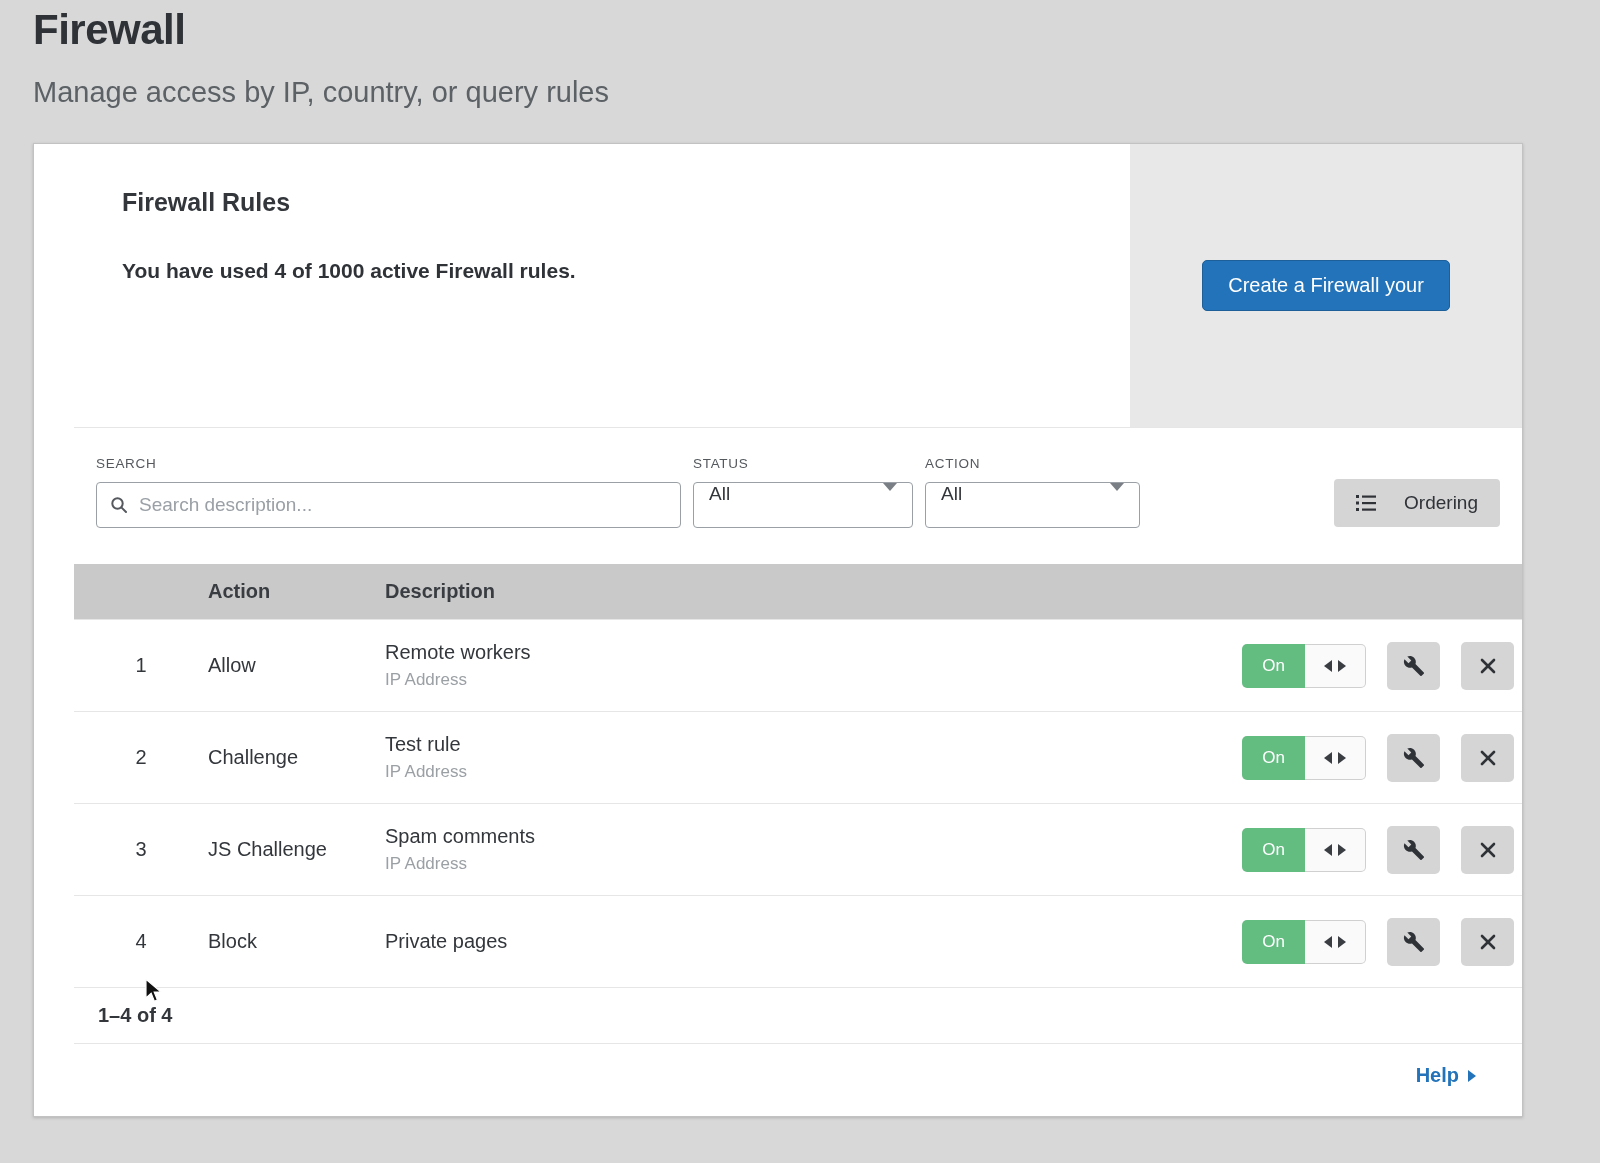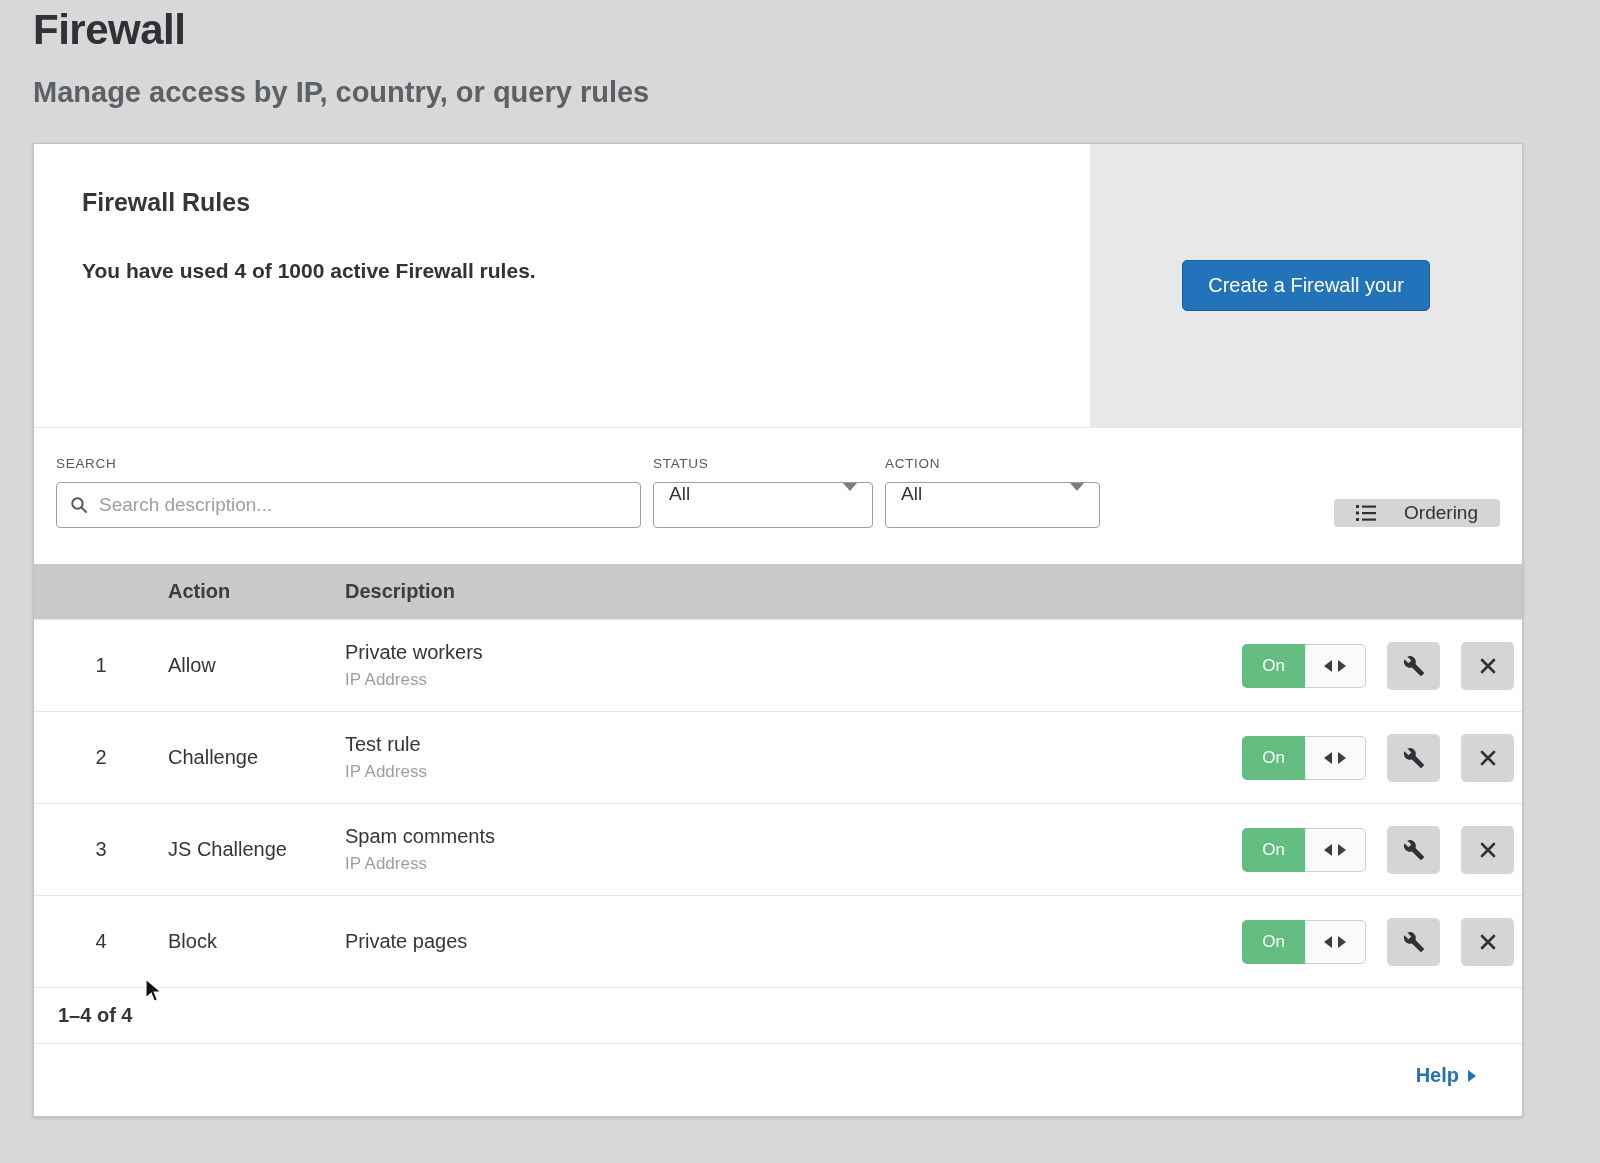--- a/index.html
+++ b/index.html
@@ -7,26 +7,26 @@
   body {
     width:1600px; height:1163px; position:relative; overflow:hidden;
     background: var(--page-bg, #d8d8d8);
     font-family:"Liberation Sans", sans-serif;
     color:#33373c;
   }
 
   
   .page-header { position:absolute; left:33px; top:6px; }
   .page-title { font-size:42px; font-weight:600; color:#2f3338; margin:0; letter-spacing:-0.5px; }
-  .page-subtitle { font-size:29px; font-weight:700; color:#5c6166; margin-top:22px; }
+  .page-subtitle { font-size:29px; font-weight:400; color:#5c6166; margin-top:22px; }
 
   
   .card {
     position:absolute; left:33px; top:143px; width:1490px; min-height:974px;
-    background:#ffffff; border:1px solid #c2c2c2; box-shadow:0 1px 3px rgba(0,0,0,.18);
+    background:#ffffff; border:1px solid #c2c2c2; box-shadow:0 1px 3px rgba(0,0,0,.18);padding-left:40px;
   }
 
   .card-top { display:flex; border-bottom:1px solid #e6e6e6; min-height:284px; }
   .card-top-left { width:1056px; padding:44px 48px 40px; }
   .card-heading { font-size:25px; font-weight:700; color:#33373c; margin:0 0 30px; }
   .card-desc { font-size:21px; color:#3c4046; line-height:1.65; max-width:960px; }
   .card-usage { font-size:21px; font-weight:700; color:#2f3338; margin-top:42px; }
   .card-top-right { flex:1; background: var(--panel-gray, #e8e8e8); display:flex; align-items:center; justify-content:center; }
   .create-btn {
     background: var(--accent-blue, #2273b9); color:#fff; font-size:20px; font-weight:400;
@@ -48,21 +48,21 @@
   .search-box input::placeholder { color:#9aa0a6; }
   .select {
     height:46px; border:1px solid #9aa0a6; border-radius:4px; background:#fff;
     display:flex; align-items:flex-start; justify-content:space-between;
     padding:0 15px; font-size:19px; color:#33373c; cursor:pointer;
   }
   .select-status { width:220px; }
   .select-action { width:215px; }
   .chevron-down { width:0; height:0; border-left:7px solid transparent; border-right:7px solid transparent; border-top:8px solid #7a7f85; }
   .ordering-btn {
-    margin-left:auto; height:28px; background: var(--button-gray, #d5d5d5);
+    margin-left:auto; height:48px; background: var(--button-gray, #d5d5d5);
     border:none; border-radius:4px; font-size:19px; color:#2f3338; padding:0 22px;
     display:flex; align-items:center; gap:28px; cursor:pointer; margin-bottom:1px;
     font-family:"Liberation Sans", sans-serif;
   }
 
   
   .table-header {
     height:55px; background: var(--header-gray, #c9c9c9);
     display:flex; align-items:center; font-size:20px; font-weight:700; color:#393d42;
   }
@@ -169,21 +169,21 @@
   <div class="table-header">
     <div class="col-num"></div>
     <div class="col-action">Action</div>
     <div class="col-desc">Description</div>
   </div>
 
   <div class="row">
     <div class="col-num">1</div>
     <div class="col-action">Allow</div>
     <div class="col-desc">
-      <div class="desc-primary">Private workers</div>
+      <div class="desc-primary">Remote workers</div>
       <div class="desc-secondary">IP Address</div>
     </div>
     <div class="controls">
       <div class="toggle">
         <span class="toggle-on">On</span>
         <span class="toggle-arrows">
             <span class="tri-left"></span>
             <span class="tri-right"></span>
           </span>
       </div>

